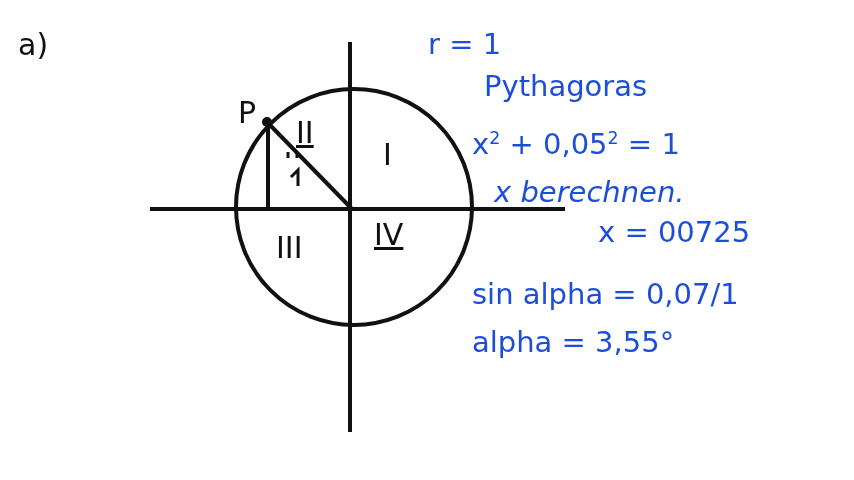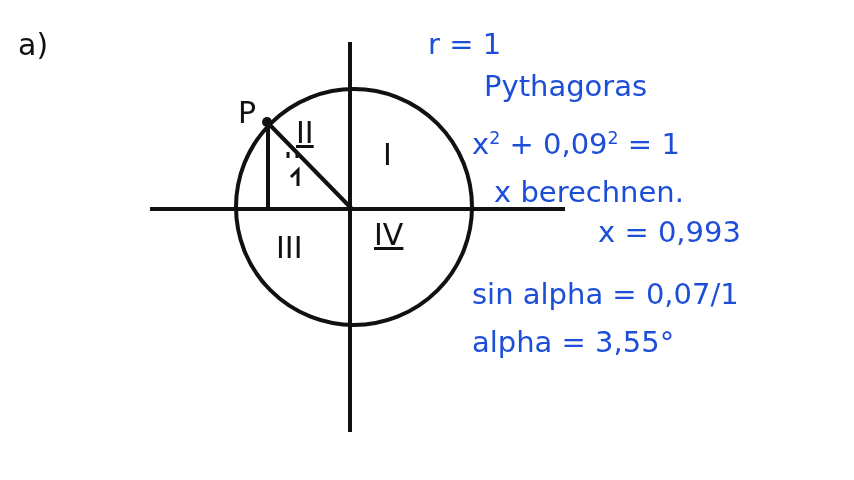--- a/index.html
+++ b/index.html
@@ -35,17 +35,17 @@
 <div class="lbl" style="left:18px; top:30px; font-size:30px;">a)</div>
 
 <div class="lbl" style="left:238px; top:98px;">P</div>
 <div class="lbl" style="left:296px; top:118px;text-decoration:underline;">II</div>
 <div class="lbl" style="left:383px; top:140px;">I</div>
 <div class="lbl" style="left:276px; top:233px;">III</div>
 <div class="lbl" style="left:374px; top:220px;text-decoration:underline;">IV</div>
 
 <div class="txt" style="left:428px; top:30px;">r = 1</div>
 <div class="txt" style="left:451px; top:72px;margin-left:33px;">Pythagoras</div>
-<div class="txt" style="left:472px; top:130px;"><span>x</span><sup>2</sup><span> + 0,09</span><sup>2</sup><span> = 1</span></div>
-<div class="txt" style="left:494px; top:178px;">x berechnen.</div>
-<div class="txt" style="left:598px; top:218px;">x = 0,993</div>
+<div class="txt" style="left:472px; top:130px;"><span>x</span><sup>2</sup><span> + 0,05</span><sup>2</sup><span> = 1</span></div>
+<div class="txt" style="left:494px; top:178px;font-style:italic;">x berechnen.</div>
+<div class="txt" style="left:598px; top:218px;">x = 00725</div>
 <div class="txt" style="left:472px; top:280px;">sin alpha = 0,07/1</div>
 <div class="txt" style="left:472px; top:328px;">alpha = 3,55°</div>
 
 </body></html>

